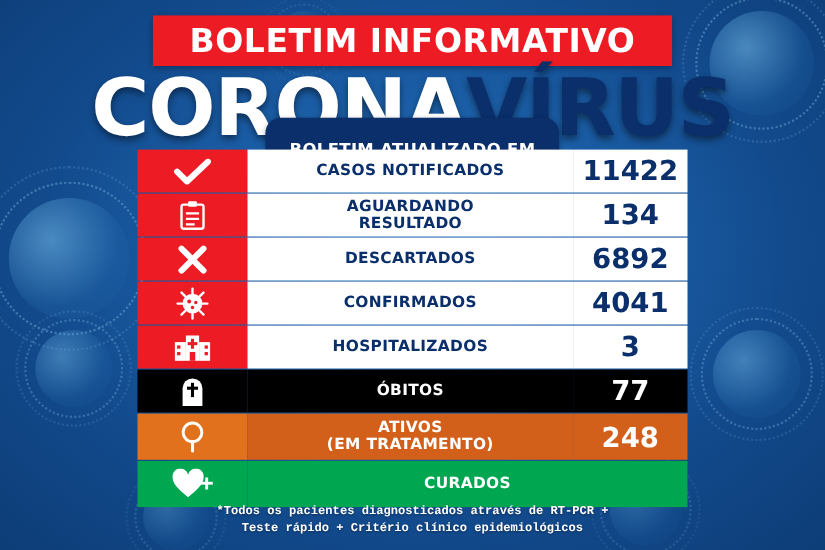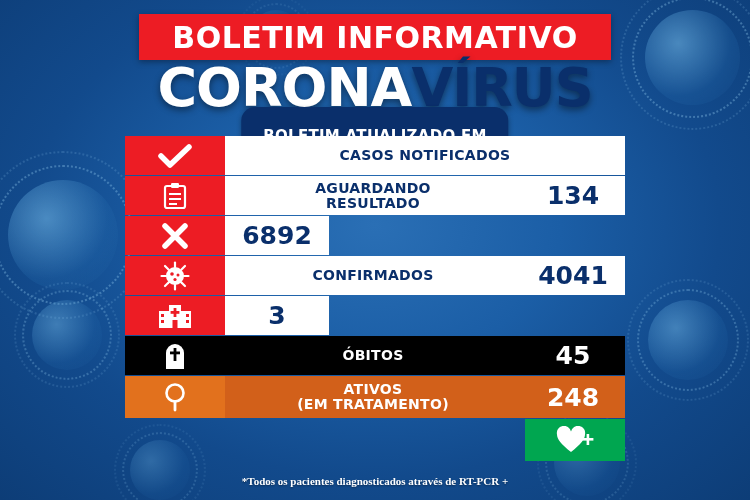--- a/index.html
+++ b/index.html
@@ -47,21 +47,21 @@
   }
   .title-bar .t {
     color: #fff; font-weight: bold; font-size: 30px; letter-spacing: .5px;
     font-family: "DejaVu Sans", sans-serif;
   }
 
   .corona {
     position: absolute; top: 56px; left: 50%; transform: translateX(-50%);
     display: flex; align-items: baseline; justify-content: flex-end;
     font-family: "DejaVu Sans", sans-serif;
-    font-weight: bold; font-size: 54px; letter-spacing: -1px;
+    font-weight: bold; font-size: 72px; letter-spacing: -1px;
     text-shadow: 0 3px 7px rgba(0,0,0,.45);
     white-space: nowrap;
   }
   .corona .w1 { color: #ffffff; }
   .corona .w2 { color: #0a2f6b; }
 
   .subbar {
     position: absolute; top: 107px; left: 50%; transform: translateX(-50%);
     background: #0a2f6b;
     border-radius: 14px;
@@ -121,21 +121,21 @@
   .green  .cell-label { background: #00a650; color: #ffffff; }
   .green  .cell-value { background: #00a650; color: #ffffff; }
 
   .row.tall { height: 42px; justify-content: flex-end; }
 
   
   .footnote {
     position: absolute; bottom: 10px; left: 50%; transform: translateX(-50%);
     width: 520px; text-align: center;
     color: #ffffff; font-weight: bold; font-size: 11px; line-height: 1.45;
-    font-family: Liberation Serif, serif;
+    font-family: Liberation Mono, monospace;
     text-shadow: 0 1px 2px rgba(0,0,0,.4);
   }
 </style>
 </head>
 <body>
 
 <div class="virus v1"></div>
 <div class="virus v2"></div>
 <div class="virus v3"></div>
 <div class="virus v4"></div>
@@ -160,20 +160,21 @@
 
   <div class="table">
 
     <div class="row red">
       <div class="cell-icon">
         <svg width="34" height="24" viewBox="0 0 34 24" aria-hidden="true">
           <path d="M3 12 L12 21 L31 3" stroke="#ffffff" stroke-width="5.5" fill="none" stroke-linecap="round" stroke-linejoin="round"></path>
         </svg>
       </div>
       <div class="cell-label">CASOS NOTIFICADOS</div>
+      <div class="cell-value">11422</div>
     </div>
 
     <div class="row red">
       <div class="cell-icon">
         <svg width="24" height="28" viewBox="0 0 24 28" aria-hidden="true">
           <rect x="2" y="4" width="20" height="22" rx="2" fill="none" stroke="#ffffff" stroke-width="2.2"></rect>
           <rect x="8" y="1" width="8" height="5" rx="1.2" fill="#ffffff"></rect>
           <line x1="6" y1="12" x2="18" y2="12" stroke="#ffffff" stroke-width="2"></line>
           <line x1="6" y1="17" x2="18" y2="17" stroke="#ffffff" stroke-width="2"></line>
           <line x1="6" y1="22" x2="14" y2="22" stroke="#ffffff" stroke-width="2"></line>
@@ -183,20 +184,21 @@
 RESULTADO</div>
       <div class="cell-value">134</div>
     </div>
 
     <div class="row red">
       <div class="cell-icon">
         <svg width="28" height="28" viewBox="0 0 28 28" aria-hidden="true">
           <path d="M4 4 L24 24 M24 4 L4 24" stroke="#ffffff" stroke-width="5.5" stroke-linecap="round"></path>
         </svg>
       </div>
+      <div class="cell-label">DESCARTADOS</div>
       <div class="cell-value">6892</div>
     </div>
 
     <div class="row red">
       <div class="cell-icon">
         <svg width="30" height="30" viewBox="0 0 30 30" aria-hidden="true">
           <g stroke="#ffffff" stroke-width="2.2" stroke-linecap="round">
             <line x1="15" y1="1.5" x2="15" y2="6"></line>
               <line x1="15" y1="24" x2="15" y2="28.5"></line>
             <line x1="1.5" y1="15" x2="6" y2="15"></line>
@@ -224,33 +226,34 @@
           <rect x="12" y="2" width="12" height="23" fill="#ffffff"></rect>
           <rect x="16.6" y="5" width="2.8" height="9" fill="#ed1c24"></rect>
           <rect x="13.6" y="8" width="8.8" height="2.8" fill="#ed1c24"></rect>
           <rect x="15.5" y="17" width="5" height="8" fill="#ed1c24"></rect>
           <rect x="4" y="11" width="3" height="3" fill="#ed1c24"></rect>
           <rect x="29" y="11" width="3" height="3" fill="#ed1c24"></rect>
           <rect x="4" y="17" width="3" height="3" fill="#ed1c24"></rect>
           <rect x="29" y="17" width="3" height="3" fill="#ed1c24"></rect>
         </svg>
       </div>
+      <div class="cell-label">HOSPITALIZADOS</div>
       <div class="cell-value">3</div>
     </div>
 
     <div class="row black">
       <div class="cell-icon">
         <svg width="26" height="28" viewBox="0 0 26 28" aria-hidden="true">
           <path d="M4 27 V11 A9 9 0 0 1 22 11 V27 Z" fill="#ffffff"></path>
           <rect x="11.6" y="6" width="2.8" height="13" fill="#000000"></rect>
           <rect x="8" y="9.5" width="10" height="2.8" fill="#000000"></rect>
         </svg>
       </div>
       <div class="cell-label">ÓBITOS</div>
-      <div class="cell-value">45</div>
+      <div class="cell-value">77</div>
     </div>
 
     <div class="row orange tall">
       <div class="cell-icon">
         <svg width="26" height="30" viewBox="0 0 26 30" aria-hidden="true">
           <circle cx="13" cy="11" r="8.5" fill="none" stroke="#ffffff" stroke-width="2.6"></circle>
           <line x1="13" y1="19.5" x2="13" y2="28" stroke="#ffffff" stroke-width="2.8" stroke-linecap="round"></line>
         </svg>
       </div>
       <div class="cell-label" style="white-space:pre-line;">ATIVOS
@@ -259,21 +262,23 @@
     </div>
 
     <div class="row green tall">
       <div class="cell-icon">
         <svg width="38" height="28" viewBox="0 0 38 28" aria-hidden="true">
           <path d="M15 26 C5 18 1 13 1 8.5 A7 7 0 0 1 15 5.5 A7 7 0 0 1 29 8.5 C29 13 25 18 15 26 Z" fill="#ffffff"></path>
           <rect x="30.6" y="8" width="2.6" height="11" fill="#ffffff"></rect>
           <rect x="26.4" y="12" width="11" height="2.6" fill="#ffffff"></rect>
         </svg>
       </div>
+      <div class="cell-label">CURADOS</div>
     </div>
 
   </div>
 
   <div class="footnote">
     <div>*Todos os pacientes diagnosticados através de RT-PCR +</div>
+    <div>Teste rápido + Critério clínico epidemiológicos</div>
   </div>
 
 </div>
 
 </body></html>

